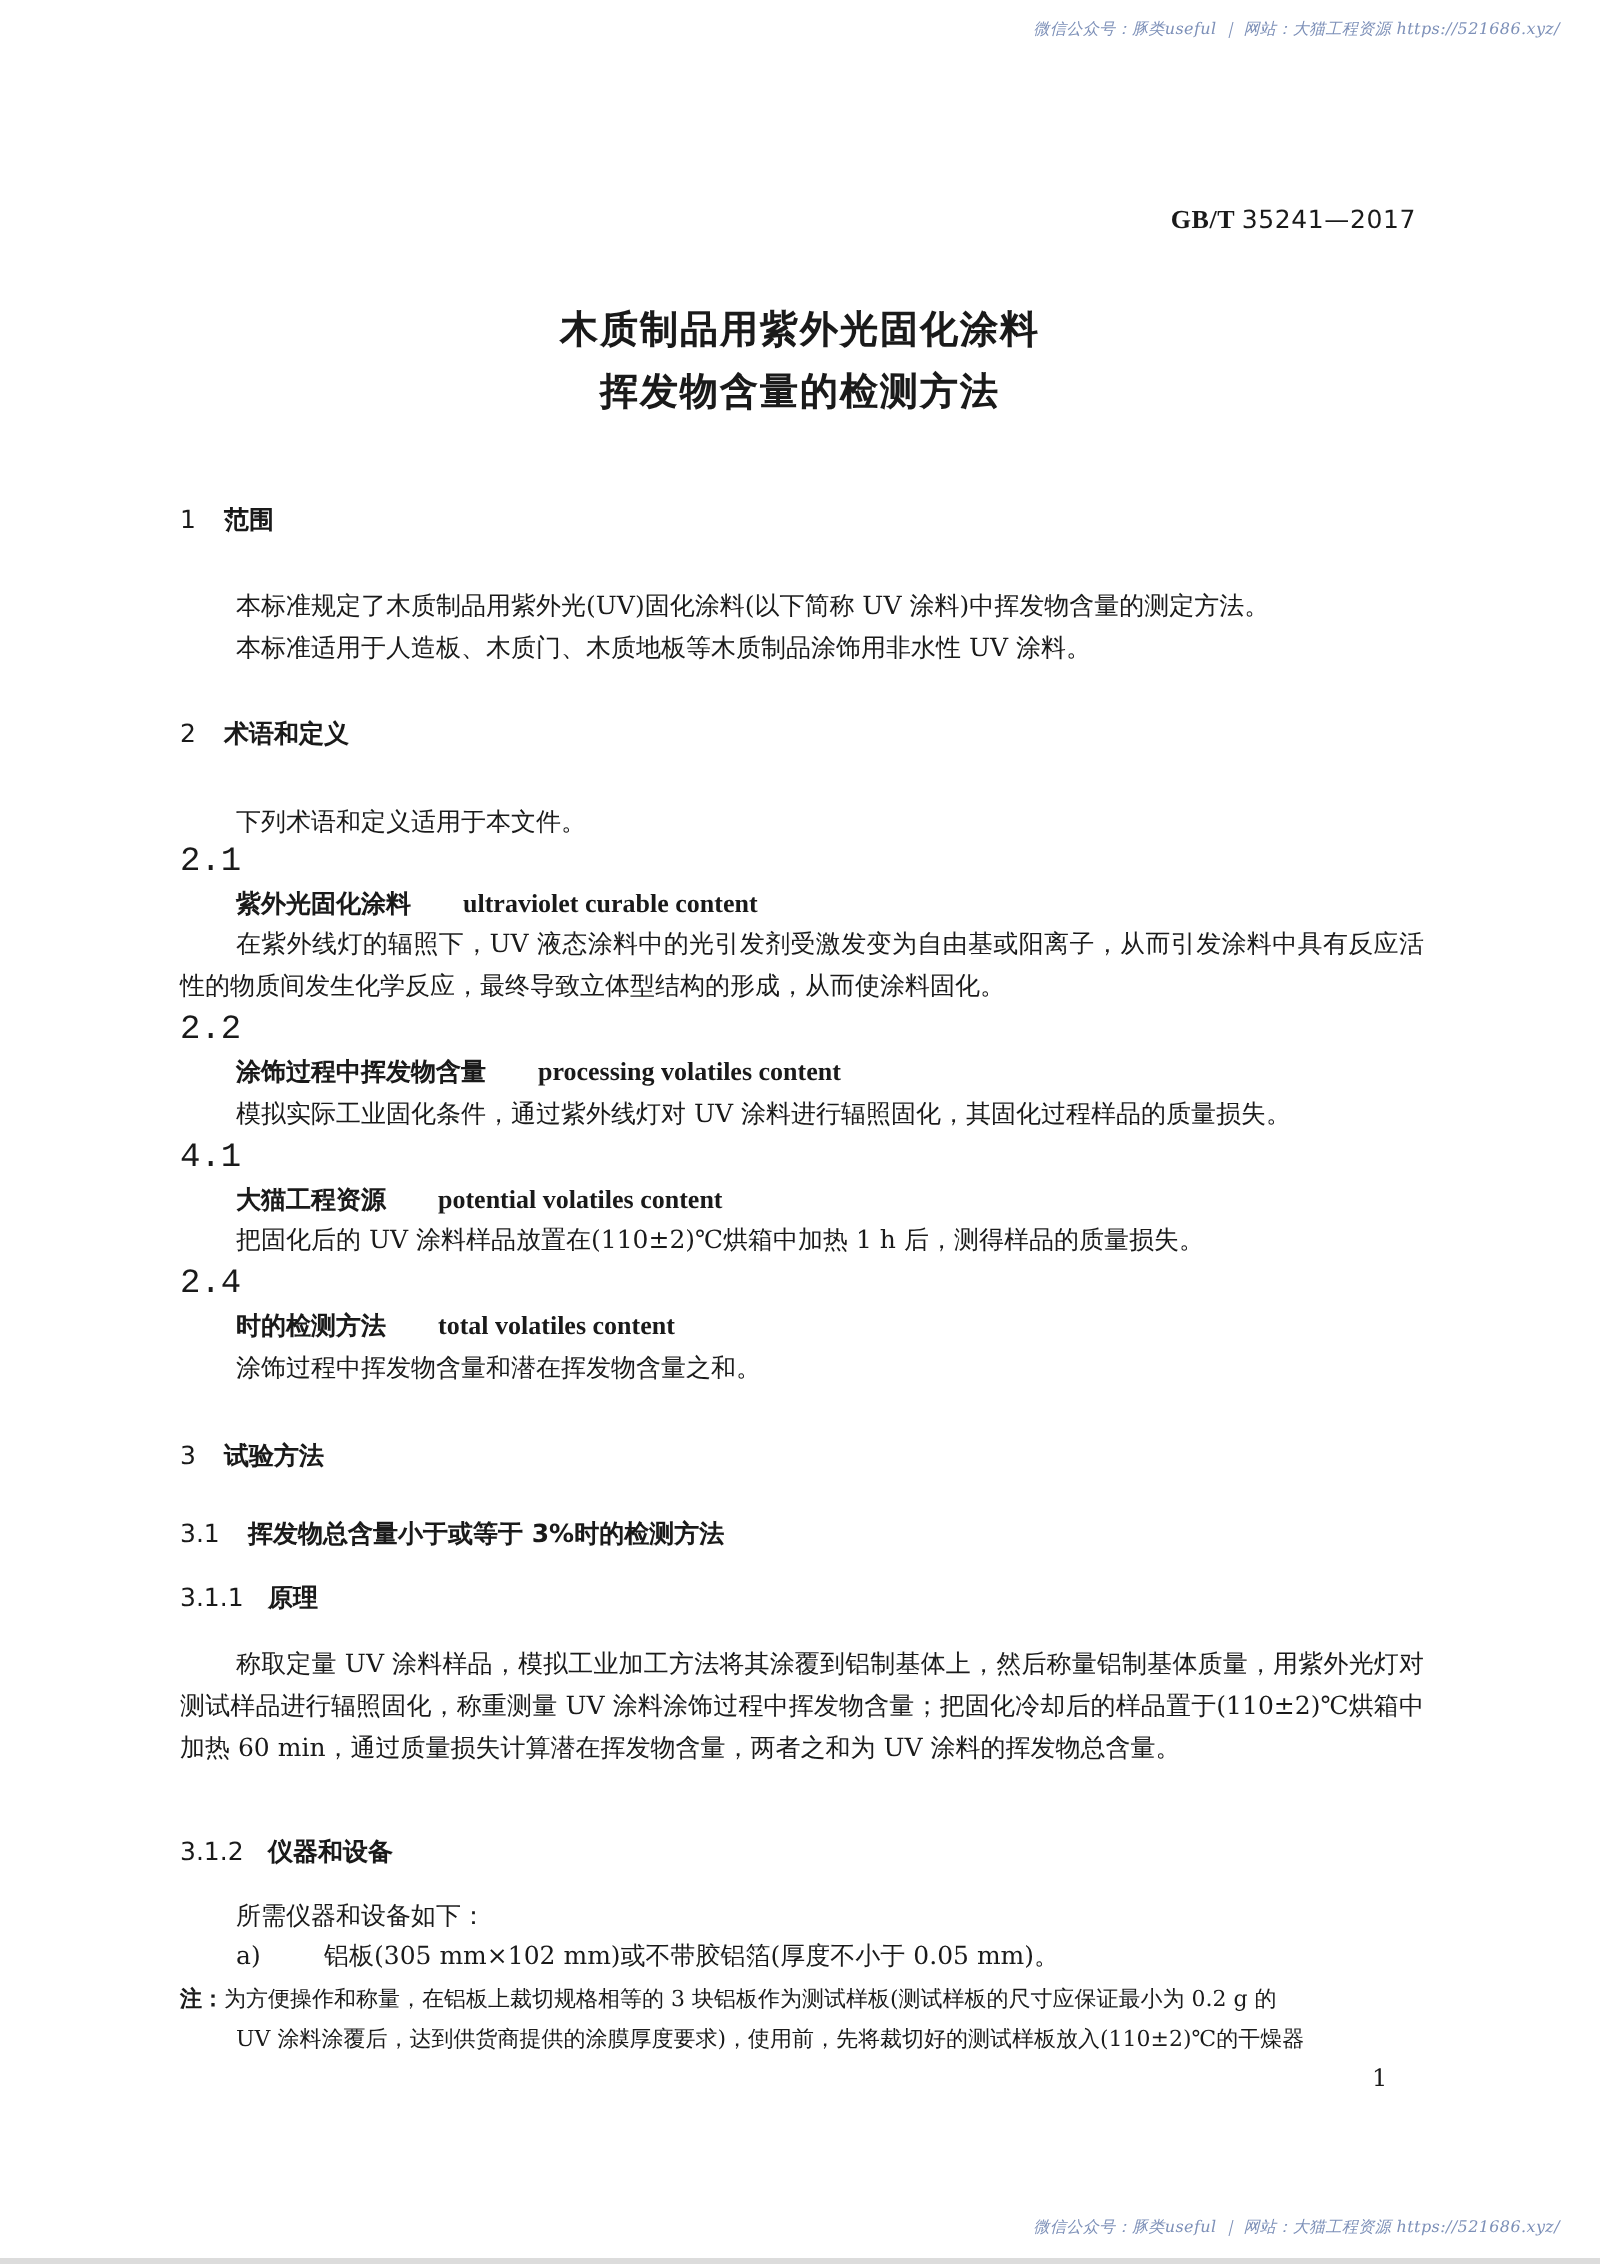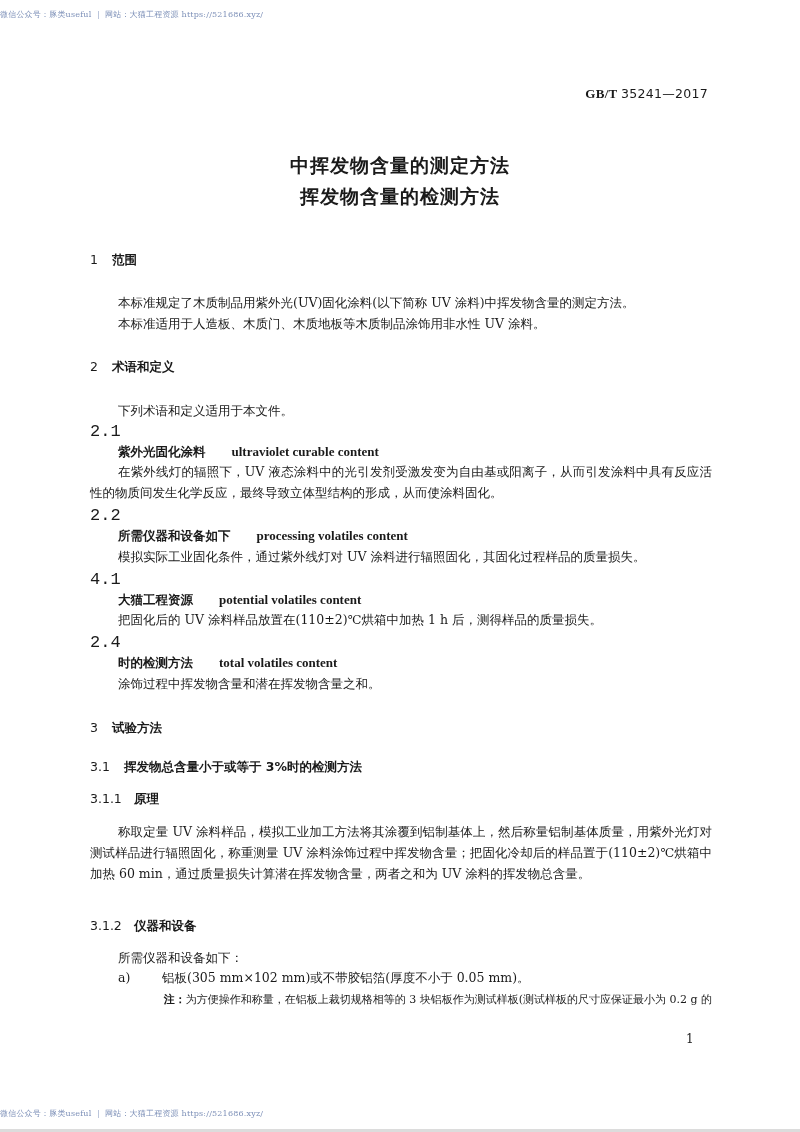--- a/index.html
+++ b/index.html
@@ -2,33 +2,34 @@
 <html><head>
   <meta charset="utf-8">
   <style>
     html, body { margin: 0; padding: 0; background: #ffffff; }
     body {
       width: 800px; height: 1132px; position: relative; overflow: hidden;
       font-family: "DejaVu Serif", "Liberation Serif", serif;
       color: #1a1a1a;
     }
     .watermark {
-      position: absolute; left: 0; width: 780px; text-align: left;
+      position: absolute; left: 0; width: 780px; text-align: right;
       font-size: 8px; color: #7d90b8;
       font-family: "DejaVu Serif", serif;
       letter-spacing: 0.2px;
+      font-style: italic;
     }
     .wm-top { top: 9px; }
     .wm-bottom { top: 1108px; }
     .bottom-rule {
       position: absolute; left: 0; top: 1129px; width: 800px; height: 3px;
       background: #dcdcdc;
     }
     .std-code {
-      position: absolute; right: 92px; top: 86px;
+      position: absolute; right: 92px; top: 102px;
       font-size: 13px; font-weight: bold;
       font-family: "Liberation Serif", serif;
       letter-spacing: 0.3px;
     }
     .std-code .num { font-family: "DejaVu Sans", sans-serif; font-weight: normal; font-size: 12.5px; }
     .title {
       position: absolute; left: 0; width: 800px; text-align: center;
       font-family: "DejaVu Sans", sans-serif; font-size: 19px; font-weight: bold;
       line-height: 30px; letter-spacing: 1px;
     }
@@ -77,21 +78,21 @@
 </head>
 <body>
 
 <div class="watermark wm-top">微信公众号：豚类useful ｜ 网站：大猫工程资源 https://521686.xyz/</div>
 
 <div class="std-code">
   <span>GB/T</span>
   <span class="num">35241—2017</span>
 </div>
 
-<div class="title l1">中挥发物含量的测定方法</div>
+<div class="title l1">木质制品用紫外光固化涂料</div>
 <div class="title l2">挥发物含量的检测方法</div>
 
 <div class="h1" style="top:252px;">
   <span class="n">1</span><span>范围</span>
 </div>
 <div class="para" style="top:292px;">本标准规定了木质制品用紫外光(UV)固化涂料(以下简称 UV 涂料)中挥发物含量的测定方法。</div>
 <div class="para" style="top:313px;">本标准适用于人造板、木质门、木质地板等木质制品涂饰用非水性 UV 涂料。</div>
 
 <div class="h1" style="top:359px;">
   <span class="n">2</span><span>术语和定义</span>
@@ -99,21 +100,21 @@
 <div class="para" style="top:400px;">下列术语和定义适用于本文件。</div>
 
 <div class="num-only" style="top:422px;">2.1</div>
 <div class="term" style="top:444px;">
   <span class="zh">紫外光固化涂料</span><span class="en">ultraviolet curable content</span>
 </div>
 <div class="para" style="top:461px;">在紫外线灯的辐照下，UV 液态涂料中的光引发剂受激发变为自由基或阳离子，从而引发涂料中具有反应活性的物质间发生化学反应，最终导致立体型结构的形成，从而使涂料固化。</div>
 
 <div class="num-only" style="top:506px;">2.2</div>
 <div class="term" style="top:528px;">
-  <span class="zh">所需仪器和设备如下</span><span class="en">processing volatiles content</span>
+  <span class="zh">涂饰过程中挥发物含量</span><span class="en">processing volatiles content</span>
 </div>
 <div class="para" style="top:546px;">模拟实际工业固化条件，通过紫外线灯对 UV 涂料进行辐照固化，其固化过程样品的质量损失。</div>
 
 <div class="num-only" style="top:570px;">4.1</div>
 <div class="term" style="top:592px;">
   <span class="zh">大猫工程资源</span><span class="en">potential volatiles content</span>
 </div>
 <div class="para" style="top:609px;">把固化后的 UV 涂料样品放置在(110±2)℃烘箱中加热 1 h 后，测得样品的质量损失。</div>
 
 <div class="num-only" style="top:633px;">2.4</div>
@@ -133,20 +134,21 @@
 </div>
 <div class="para" style="top:821px;">称取定量 UV 涂料样品，模拟工业加工方法将其涂覆到铝制基体上，然后称量铝制基体质量，用紫外光灯对测试样品进行辐照固化，称重测量 UV 涂料涂饰过程中挥发物含量；把固化冷却后的样品置于(110±2)℃烘箱中加热 60 min，通过质量损失计算潜在挥发物含量，两者之和为 UV 涂料的挥发物总含量。</div>
 
 <div class="h2 h3" style="top:918px;">
   <span class="n">3.1.2</span><span>仪器和设备</span>
 </div>
 <div class="para" style="top:947px;">所需仪器和设备如下：</div>
 <div class="item" style="top:970px;">
   <span class="lbl">a)</span><span>铝板(305 mm×102 mm)或不带胶铝箔(厚度不小于 0.05 mm)。</span>
 </div>
-<div class="note" style="top:990px;text-align:right;">
+<div class="note" style="top:990px;">
   <span class="lbl">注：</span><span>为方便操作和称量，在铝板上裁切规格相等的 3 块铝板作为测试样板(测试样板的尺寸应保证最小为 0.2 g 的</span>
+  <span class="cont">UV 涂料涂覆后，达到供货商提供的涂膜厚度要求)，使用前，先将裁切好的测试样板放入(110±2)℃的干燥器</span>
 </div>
 
 <div class="page-num">1</div>
 
 <div class="watermark wm-bottom">微信公众号：豚类useful ｜ 网站：大猫工程资源 https://521686.xyz/</div>
 <div class="bottom-rule"></div>
 
 </body></html>

